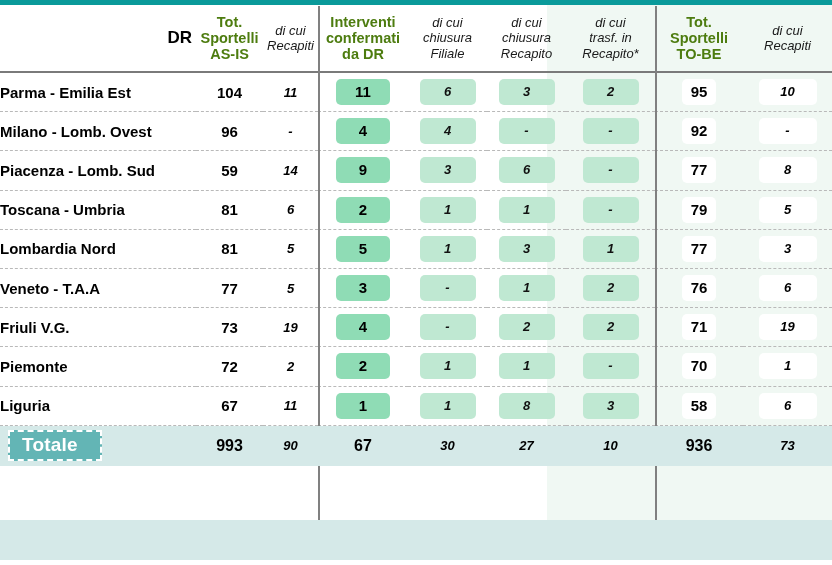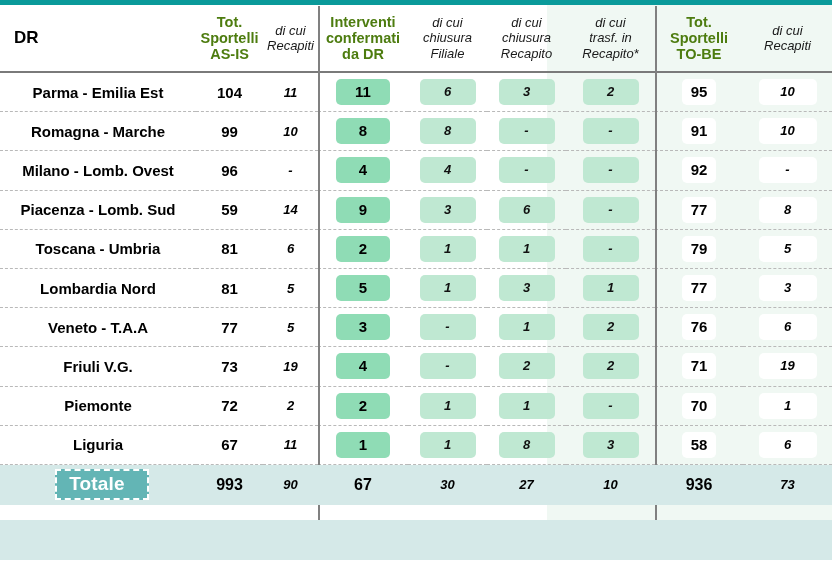--- a/index.html
+++ b/index.html
@@ -75,21 +75,21 @@
   thead th {
     vertical-align: middle;
     padding: 2px 4px;
     border-bottom: 2px solid #7a7a7a;
     height: 62px;
     background: transparent;
     position: relative;
     z-index: 2;
   }
   th.h-dr {
-    text-align: left;
+    text-align: right;
     padding-left: 14px;
     font-size: 17px;
     font-weight: bold;
     color: #000;
   }
   th.h-bold {
     text-align: center;
     font-size: 14.5px;
     font-weight: bold;
     line-height: 1.12;
@@ -112,21 +112,21 @@
     border-bottom: 1px dashed #b9b9b9;
     position: relative;
     z-index: 2;
     background: transparent;
   }
   tbody tr.drow:last-of-type td {
     border-bottom: 2px solid #7a7a7a;
   }
 
   td.name {
-    text-align: center;
+    text-align: left;
     padding-left: 14px;
     font-size: 15px;
     font-weight: bold;
     color: #000;
     white-space: nowrap;
   }
   td.num {
     text-align: center;
     font-size: 15px;
     font-weight: bold;
@@ -315,43 +315,20 @@
             <span class="pill pill-soft">2</span>
           </td>
           <td class="num">
             <span class="pill pill-white">95</span>
           </td>
           <td class="ital">
             <span class="pill pill-white-ital">10</span>
           </td>
         </tr>
         <tr class="drow">
-          <td class="name">Romagna - Marche</td>
-          <td class="num">99</td>
-          <td class="ital">10</td>
-          <td class="num">
-            <span class="pill pill-strong">8</span>
-          </td>
-          <td class="num">
-            <span class="pill pill-soft">8</span>
-          </td>
-          <td class="num">
-            <span class="pill pill-soft">-</span>
-          </td>
-          <td class="num">
-            <span class="pill pill-soft">-</span>
-          </td>
-          <td class="num">
-            <span class="pill pill-white">91</span>
-          </td>
-          <td class="ital">
-            <span class="pill pill-white-ital">10</span>
-          </td>
-        </tr>
-        <tr class="drow">
           <td class="name">Milano - Lomb. Ovest</td>
           <td class="num">96</td>
           <td class="ital">-</td>
           <td class="num">
             <span class="pill pill-strong">4</span>
           </td>
           <td class="num">
             <span class="pill pill-soft">4</span>
           </td>
           <td class="num">

